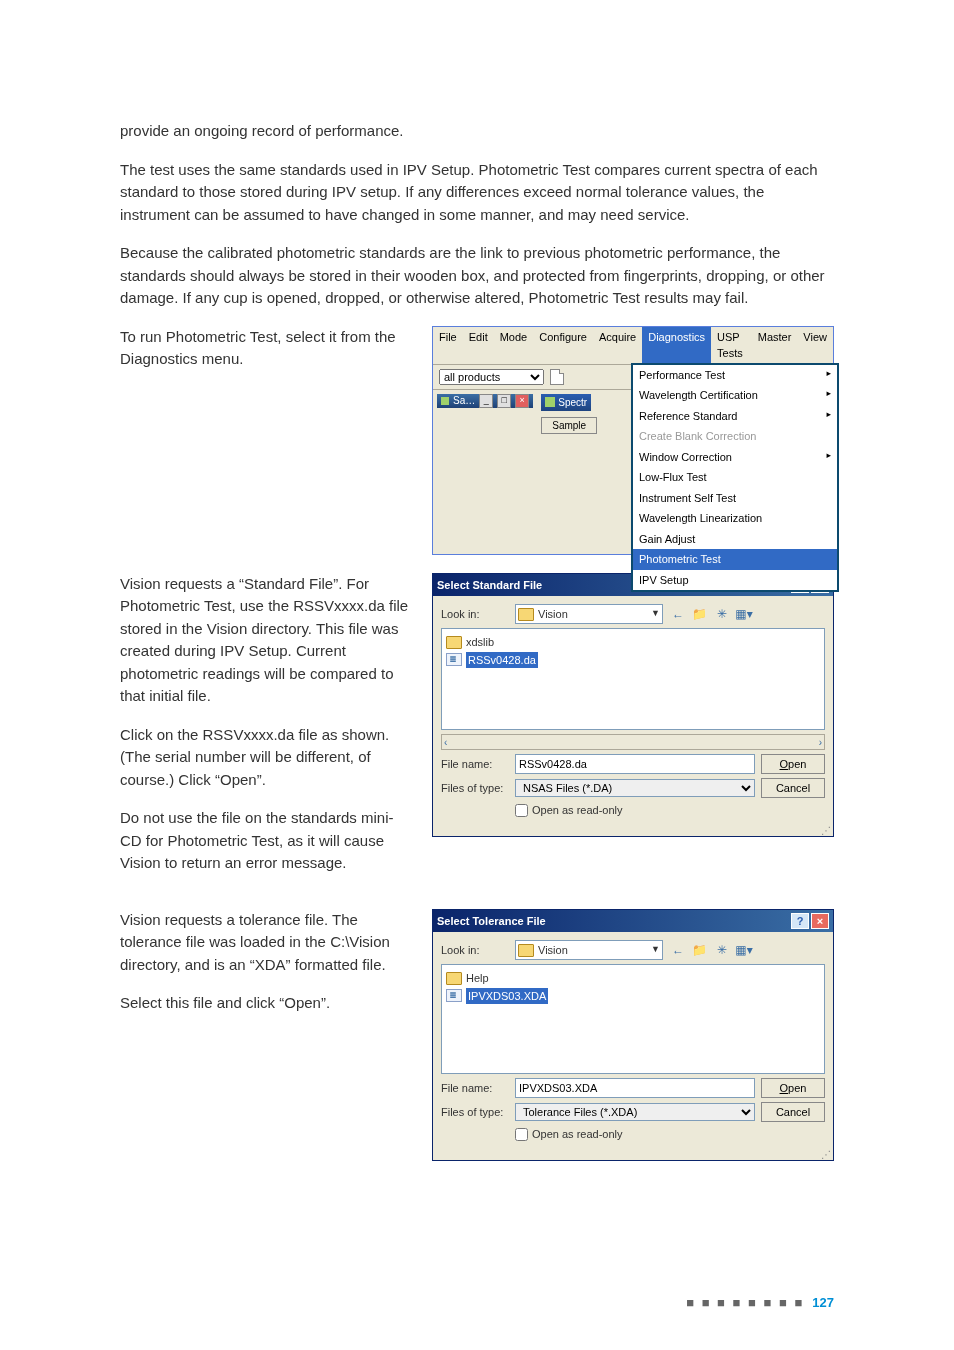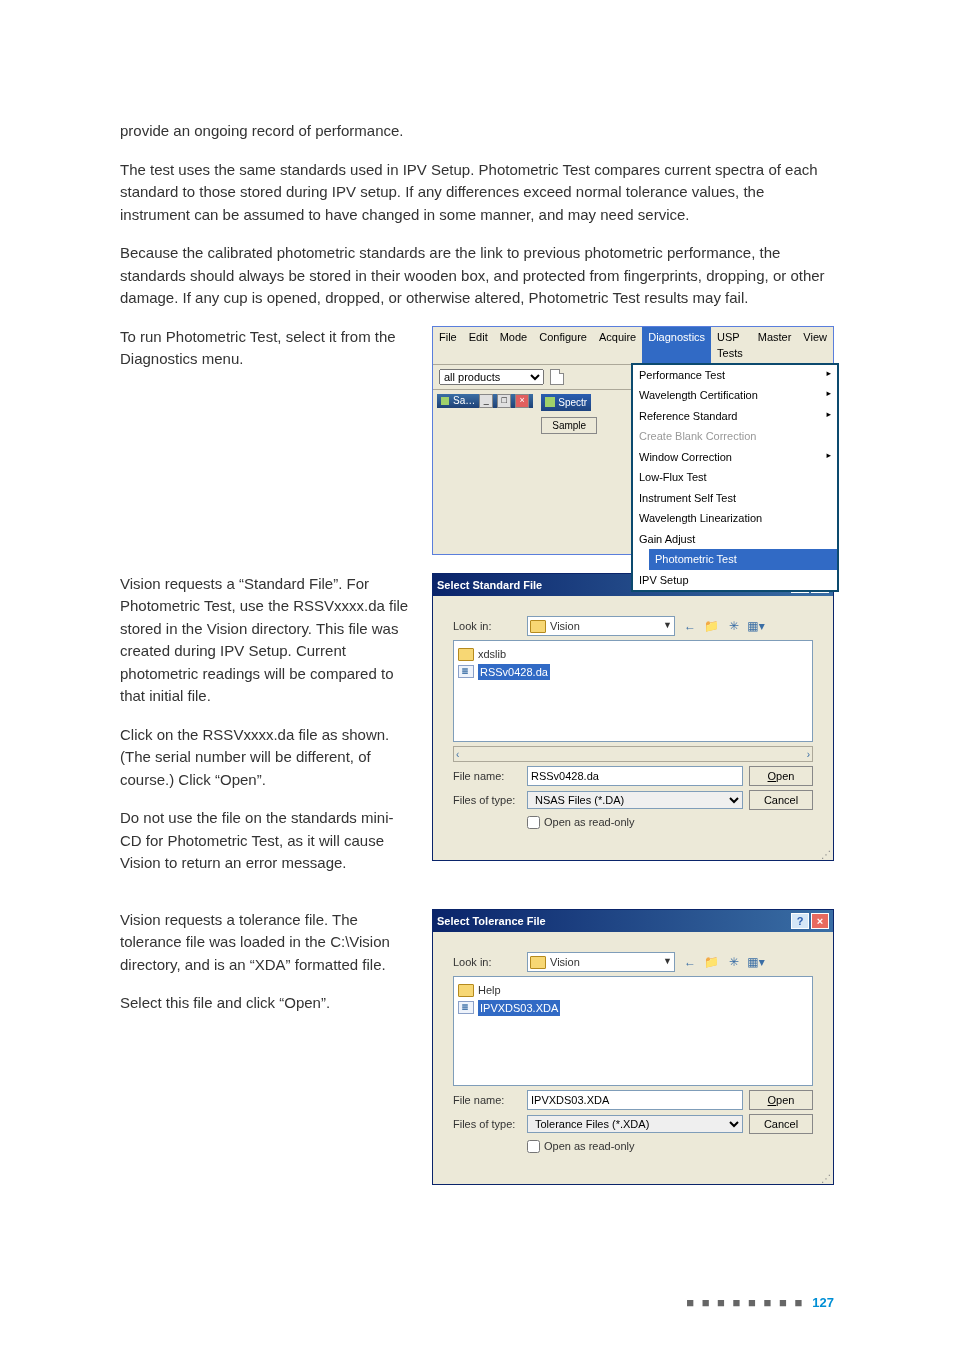--- a/index.html
+++ b/index.html
@@ -119,21 +119,21 @@
     top:36px;
     width:204px;
     background:#fff;
     border:2px solid #0c4a6e;
     font-size:11px;
   }
   .dropdown-list div { padding:2px 6px; display:flex; justify-content:space-between;}
   .dropdown-list div.has-sub::after{content:"▸"; font-size:9px;}
   .dropdown-list div.disabled{ color:#999;}
   .dropdown-list div.highlight{
-    background:#316ac5; color:#fff;margin-left:16px;
+    background:#316ac5; color:#fff;
   }
   .menu-wrap{position:relative;}
 
   
   .dlg {
     width: 400px;
     background:#ece9d8;
     border:1px solid #0a246a;
     font-family: Tahoma, sans-serif;
     font-size:11px;
@@ -157,21 +157,21 @@
     display:flex;align-items:center;justify-content:center;
   }
   .dlg-title .xbtn{
     width:16px;height:14px;
     background:#e86a5f;
     border:1px solid #fff;
     color:#fff;
     font-size:11px;
     display:flex;align-items:center;justify-content:center;
   }
-  .dlg-body{padding:20px;}
+  .dlg-body{padding:8px;}
   .dlg-row{display:flex;align-items:center;gap:6px;margin-bottom:4px;}
   .dlg-row label{width:68px;}
   .lookin-sel{display:flex;align-items:center;background:#fff;border:1px solid #7f9db9;padding:0 2px;width:142px;height:18px;gap:4px;}
   .folder-ic{width:14px;height:11px;background:#f7d774;border:1px solid #b58a1e;display:inline-block;border-radius:1px;}
   .nav-icons{display:flex;gap:4px;align-items:center;color:#3a6ea5;}
   .nav-icons span{display:flex;align-items:center;justify-content:center;width:18px;height:18px;font-size:12px;}
   .file-area{
     background:#fff;
     border:1px solid #7f9db9;
     height:92px;

